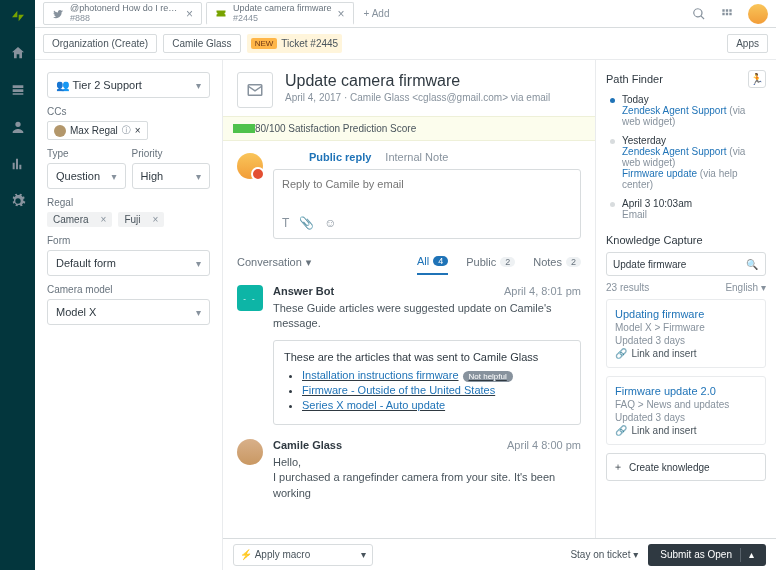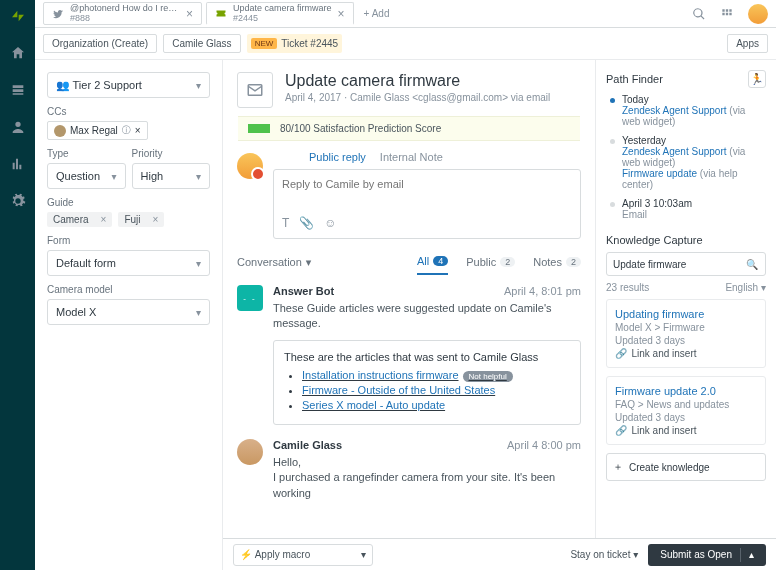--- a/index.html
+++ b/index.html
@@ -37,29 +37,29 @@
 .ccchip { display:inline-flex; align-items:center; gap:4px; border:1px solid #d8dcde; border-radius:2px; padding:2px 6px; font-size:10px; }
 .ccchip .av { width:12px; height:12px; border-radius:50%; background:#b3976b; }
 .ccchip .info::before { content:"ⓘ"; font-size:9px; color:#87929d; }
 .row2 { display:flex; gap:6px; }
 .row2 > div { flex:1; }
 .center { flex: 1; display: flex; flex-direction: column; min-width: 0; border-right: 1px solid #e9ebed; }
 .header { display:flex; padding:12px 14px 8px; gap:12px; }
 .envicon { width:36px; height:36px; border:1px solid #d8dcde; border-radius:3px; display:flex; align-items:center; justify-content:center; color:#87929d; }
 .header h1 { font-size:16px; font-weight:500; color:#2f3941; }
 .header .sub { font-size:10px; color:#87929d; margin-top:2px;text-align:center; }
-.score { margin: 0 15px 10px; padding: 6px 10px; display:flex; align-items:center; gap:10px; font-size:10px; color:#49545c; background:#fcfded; border-top:1px solid #eef0d8; border-bottom:1px solid #eef0d8;}
+.score { margin: 0 0 10px; padding: 6px 10px; display:flex; align-items:center; font-size:10px; color:#49545c; background:#fcfded; border-top:1px solid #eef0d8; border-bottom:1px solid #eef0d8;}
 .scorebar { width:22px; height:9px; background:#4fc24c; }
 .reply { margin: 0 14px 10px; display:flex; gap:10px; }
 .reply .av { width:26px; height:26px; border-radius:50%; background: linear-gradient(#f9c55a,#f29d38); position:relative; margin-top:2px; }
 .reply .av::after { content:""; position:absolute; right:-2px; bottom:-2px; width:10px; height:10px; border-radius:50%; background:#e34f32; border:2px solid #fff; }
 .reply .box { flex:1; }
 .replytabs { display:flex; gap:14px; font-size:11px; margin-bottom:6px; }
 .replytabs .rt { color:#87929d; cursor:pointer; }
-.replytabs .rt.active { color:#1f73b7; font-weight:400;padding-left:36px; }
+.replytabs .rt.active { color:#1f73b7; font-weight:700;padding-left:36px; }
 .replybox { border:1px solid #d8dcde; border-radius:3px; padding:8px; min-height:70px; display:flex; flex-direction:column; }
 .replybox textarea { flex:1; border:none; resize:none; outline:none; font-size:11px; color:#68737d; background:transparent; font-family:inherit; }
 .replybox .tools { display:flex; gap:10px; color:#87929d; font-size:12px; margin-top:6px; }
 .convtabs { display:flex; gap:18px; padding: 6px 14px 0; font-size:11px; color:#68737d; align-items:center; }
 .convtabs .ct { display:flex; align-items:center; gap:4px; padding-bottom:6px; cursor:pointer; }
 .convtabs .ct.active { color:#1f73b7; border-bottom:2px solid #1f73b7; font-weight:500; }
 .countpill { background:#eef1f3; color:#68737d; border-radius:8px; font-size:9px; padding:0 5px; min-width:14px; text-align:center; }
 .countpill.on { background:#1f73b7; color:#fff; }
 .events { flex:1; overflow:auto; padding: 10px 14px; }
 .ev { display:flex; gap:10px; margin-bottom:14px; }
@@ -199,21 +199,21 @@
               </div>
           </div>
           <div>
             <div class="label">Priority</div>
             <div class="sel">
                 <span>High</span>
                 <span class="chev">▾</span>
               </div>
           </div>
         </div>
-        <div class="label">Guide</div>
+        <div class="label">Regal</div>
         <div class="chiprow">
           <span class="chip">
               <span>Camera</span>
               <span class="x">×</span>
             </span>
           <span class="chip">
               <span>Fuji</span>
               <span class="x">×</span>
             </span>
         </div>

